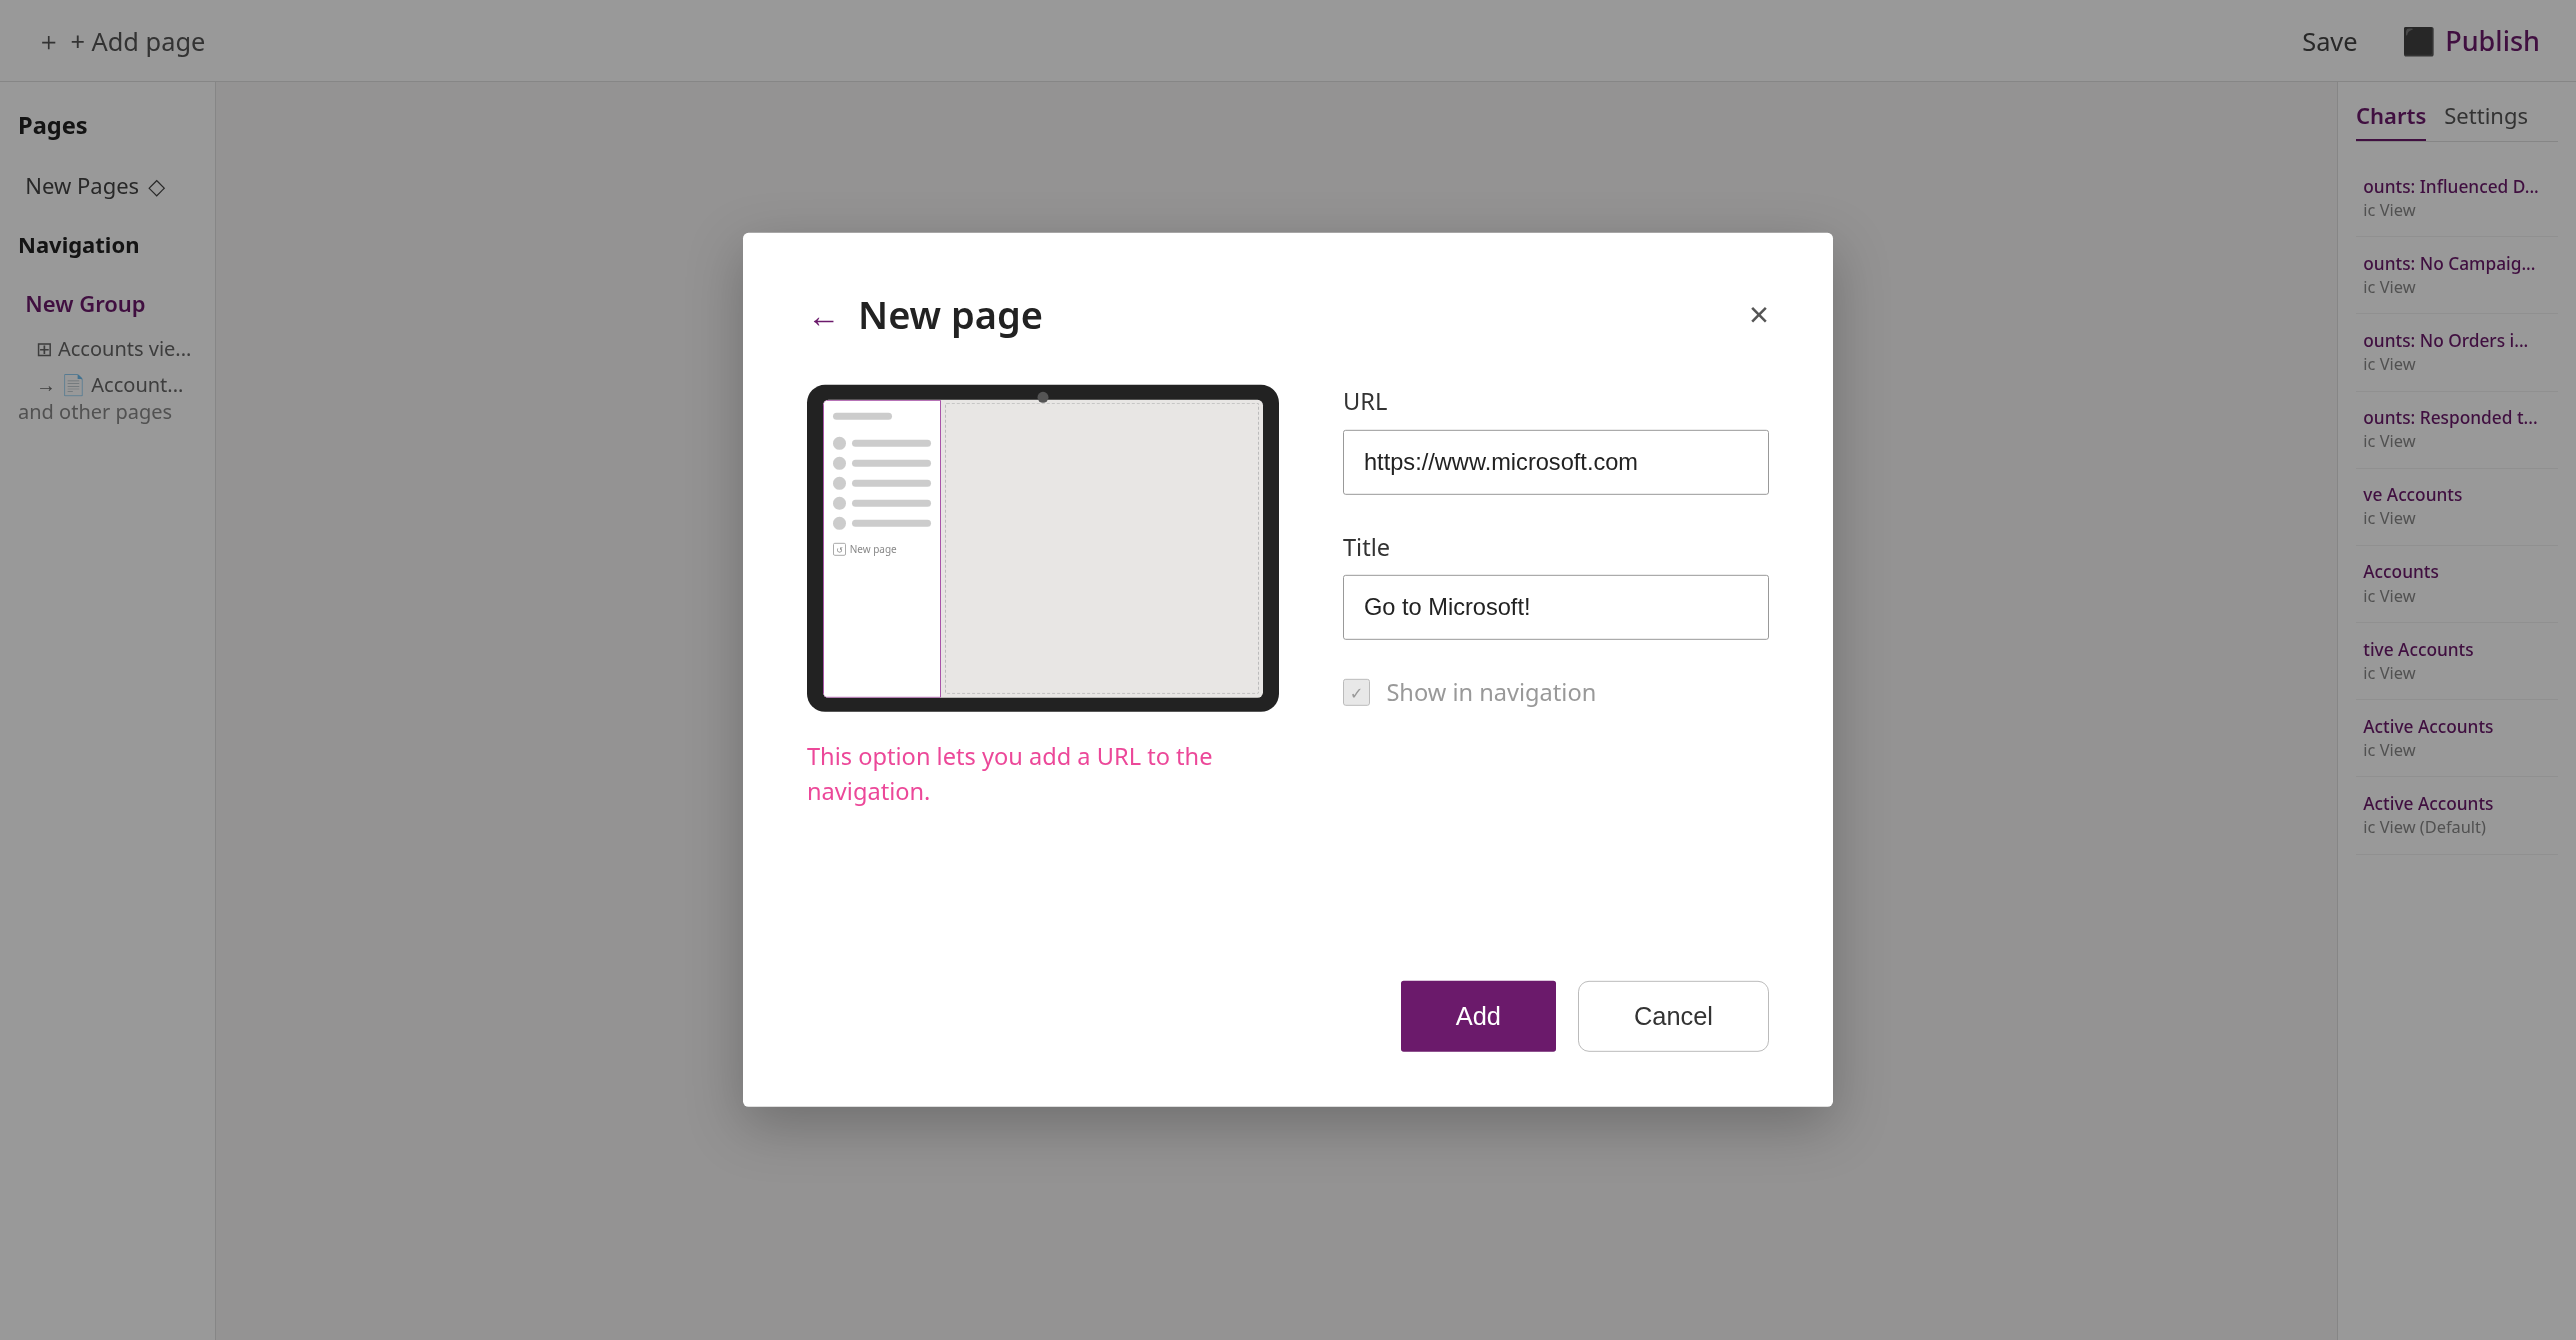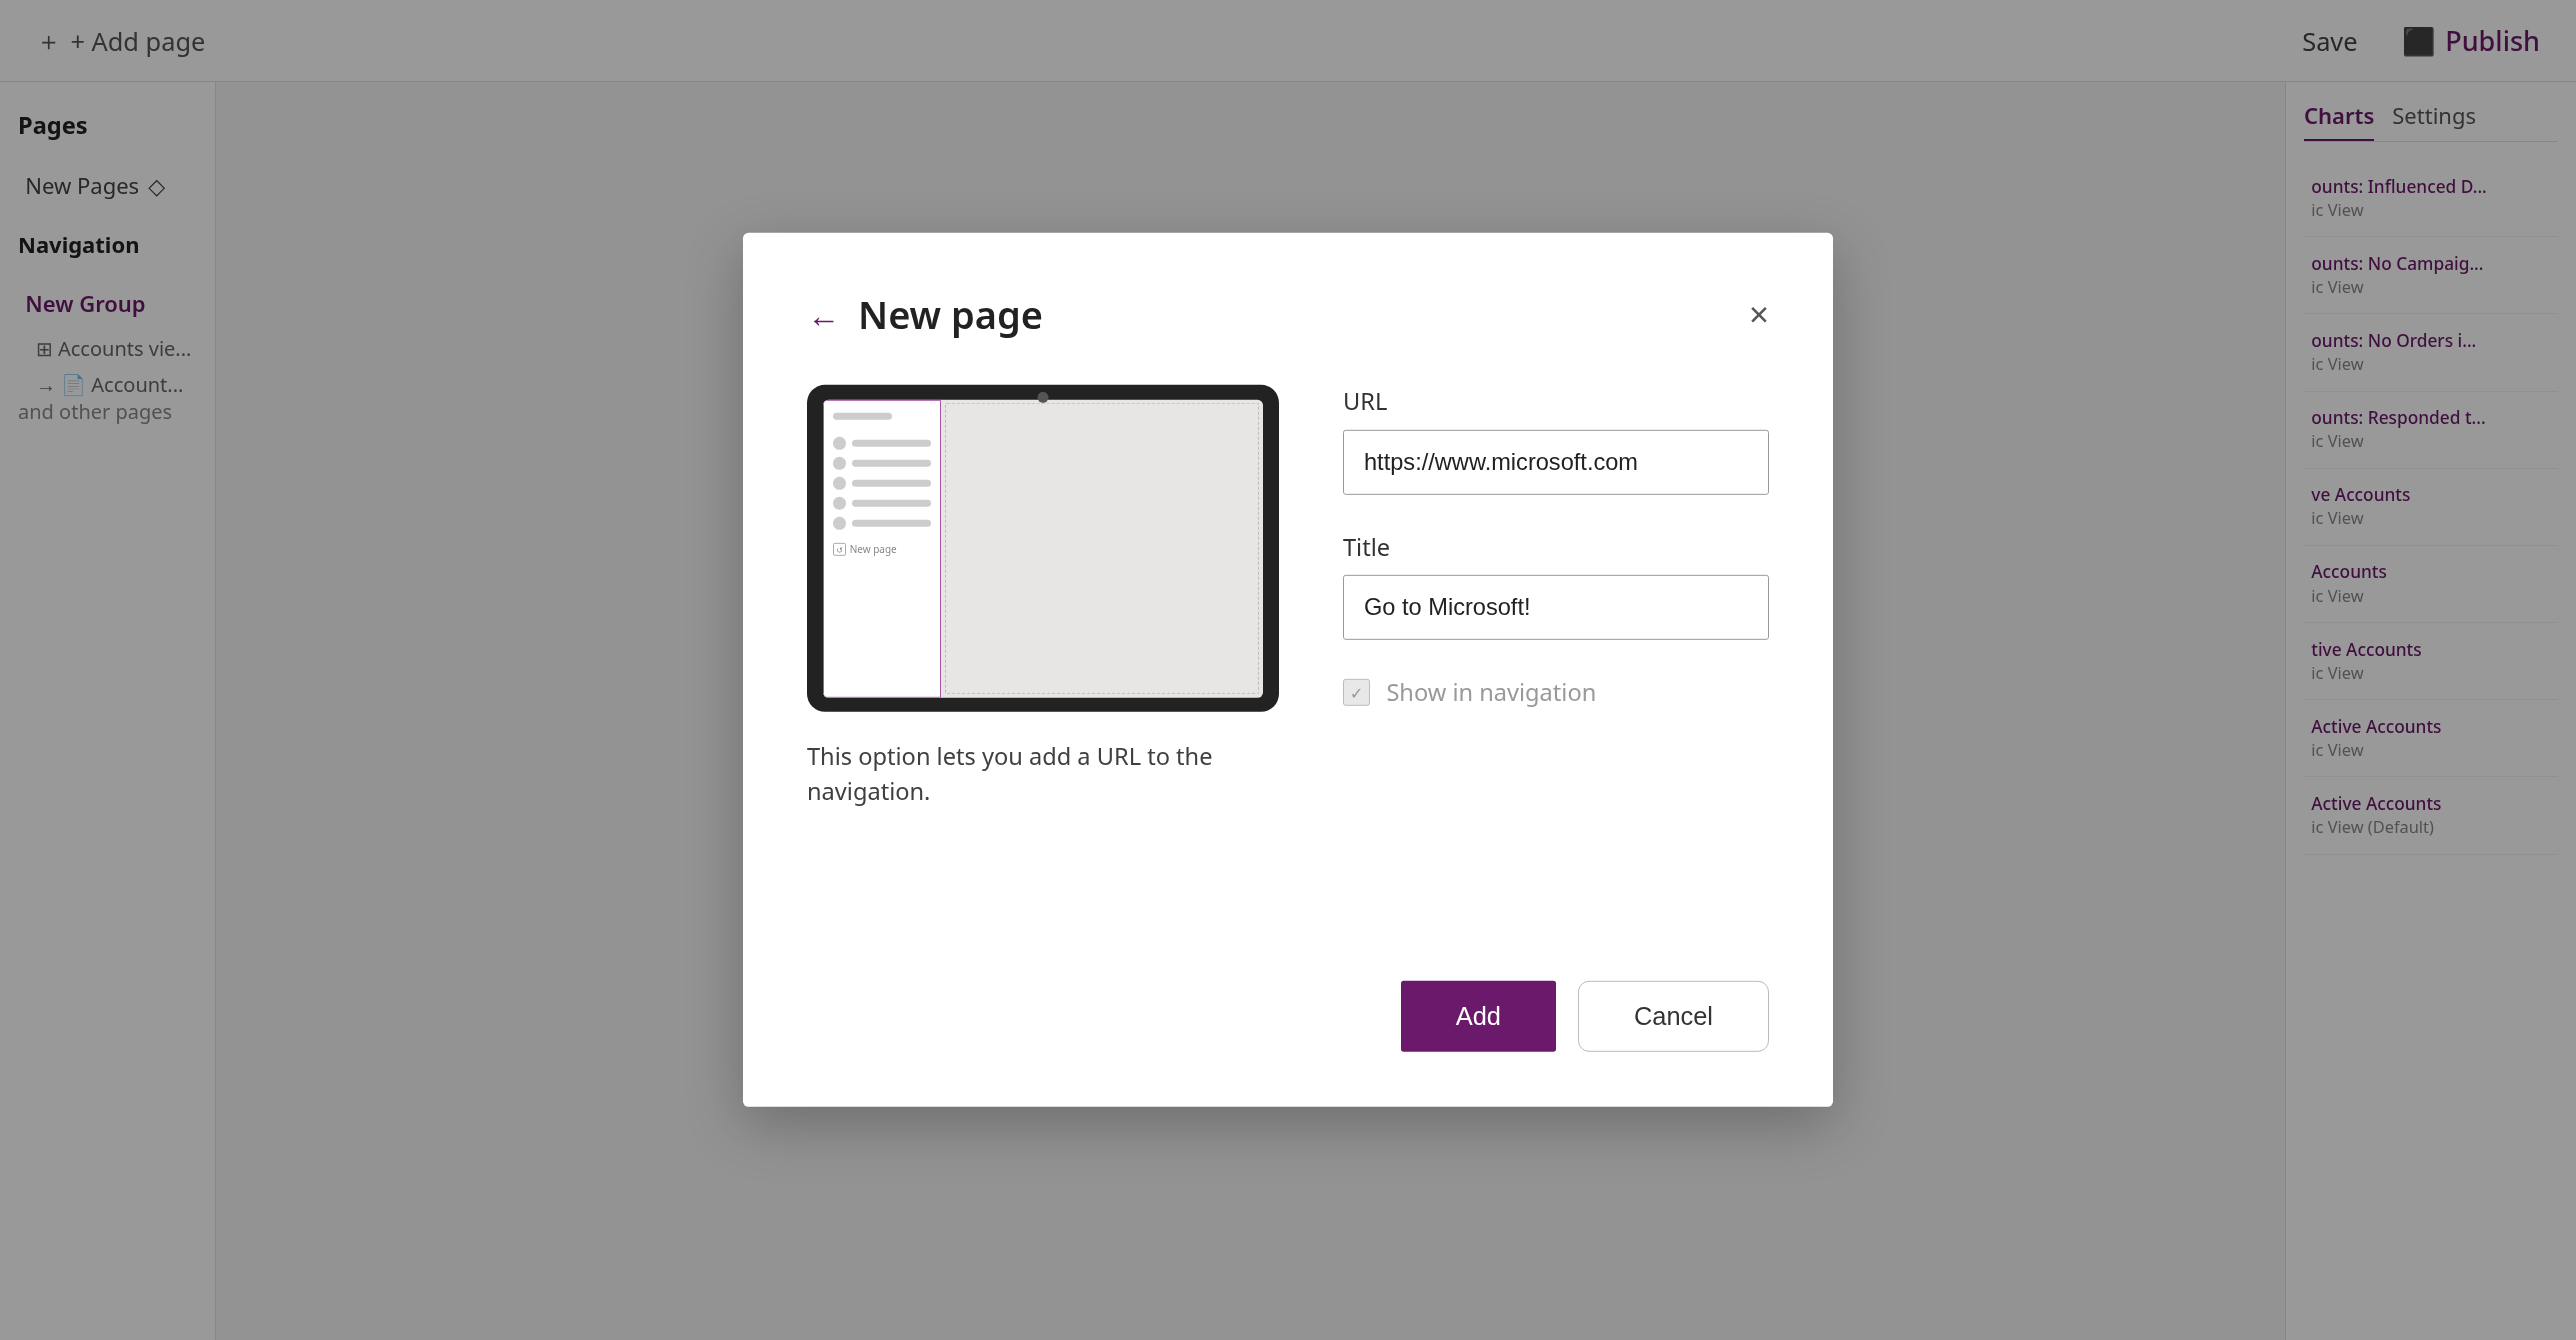--- a/index.html
+++ b/index.html
@@ -83,21 +83,21 @@
       gap: 9px;
     }
     .sidebar-item.active { color: #6b1a6b; font-weight: 600; }
     .sidebar-sub { padding-left: 18px; font-size: 20px; color: #666; margin-top: 5.5px; }
 
     
     .right-sidebar {
       position: absolute;
       top: 82px;
       right: 0;
-      width: 291px;
+      width: 239px;
       bottom: 0;
       background: #fff;
       border-left: 0.9px solid #e0e0e0;
       padding: 18px;
       z-index: 1;
     }
     .right-sidebar-tabs {
       display: flex;
       gap: 18px;
       border-bottom: 0.9px solid #e0e0e0;
@@ -256,21 +256,21 @@
       color: #888;
     }
     .tablet-content {
       flex: 1;
       border: 1.4px dashed #bbb;
       margin: 3.6px;
       border-radius: 1.8px;
     }
     .modal-description {
       font-size: 23.6px;
-      color: #404040;
+      color: #ec4899;
       line-height: 1.5;
     }
 
     
     .modal-right {
       flex: 1;
     }
     .form-label {
       font-size: 23.6px;
       color: #333;

